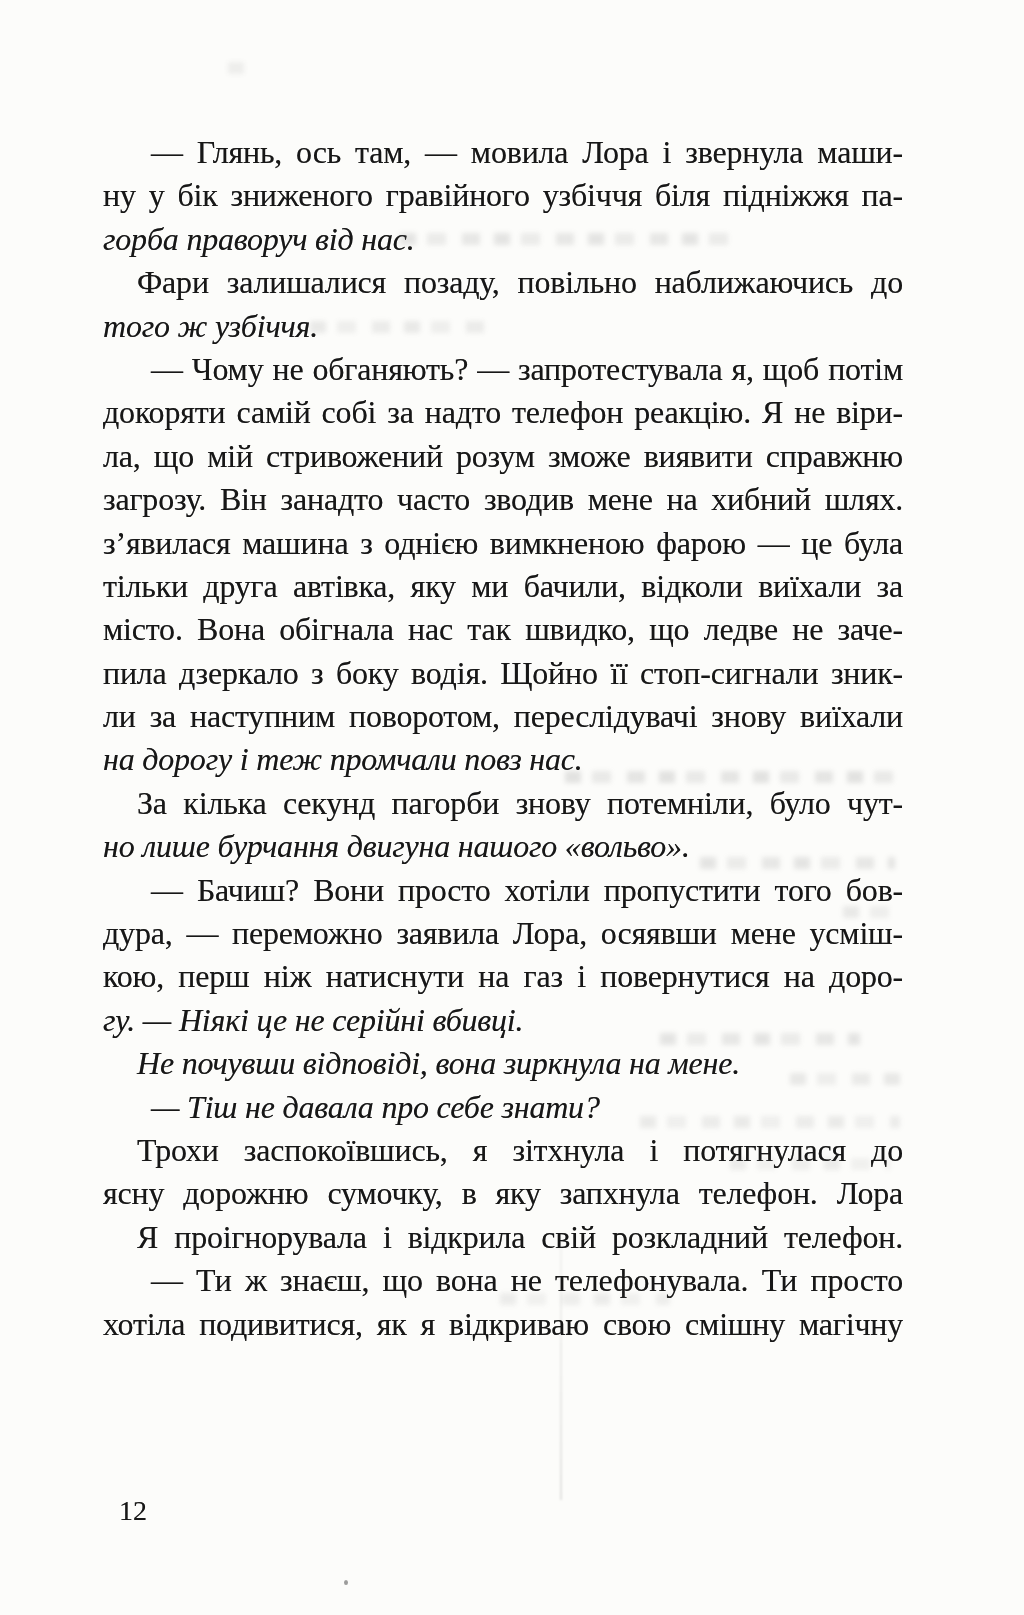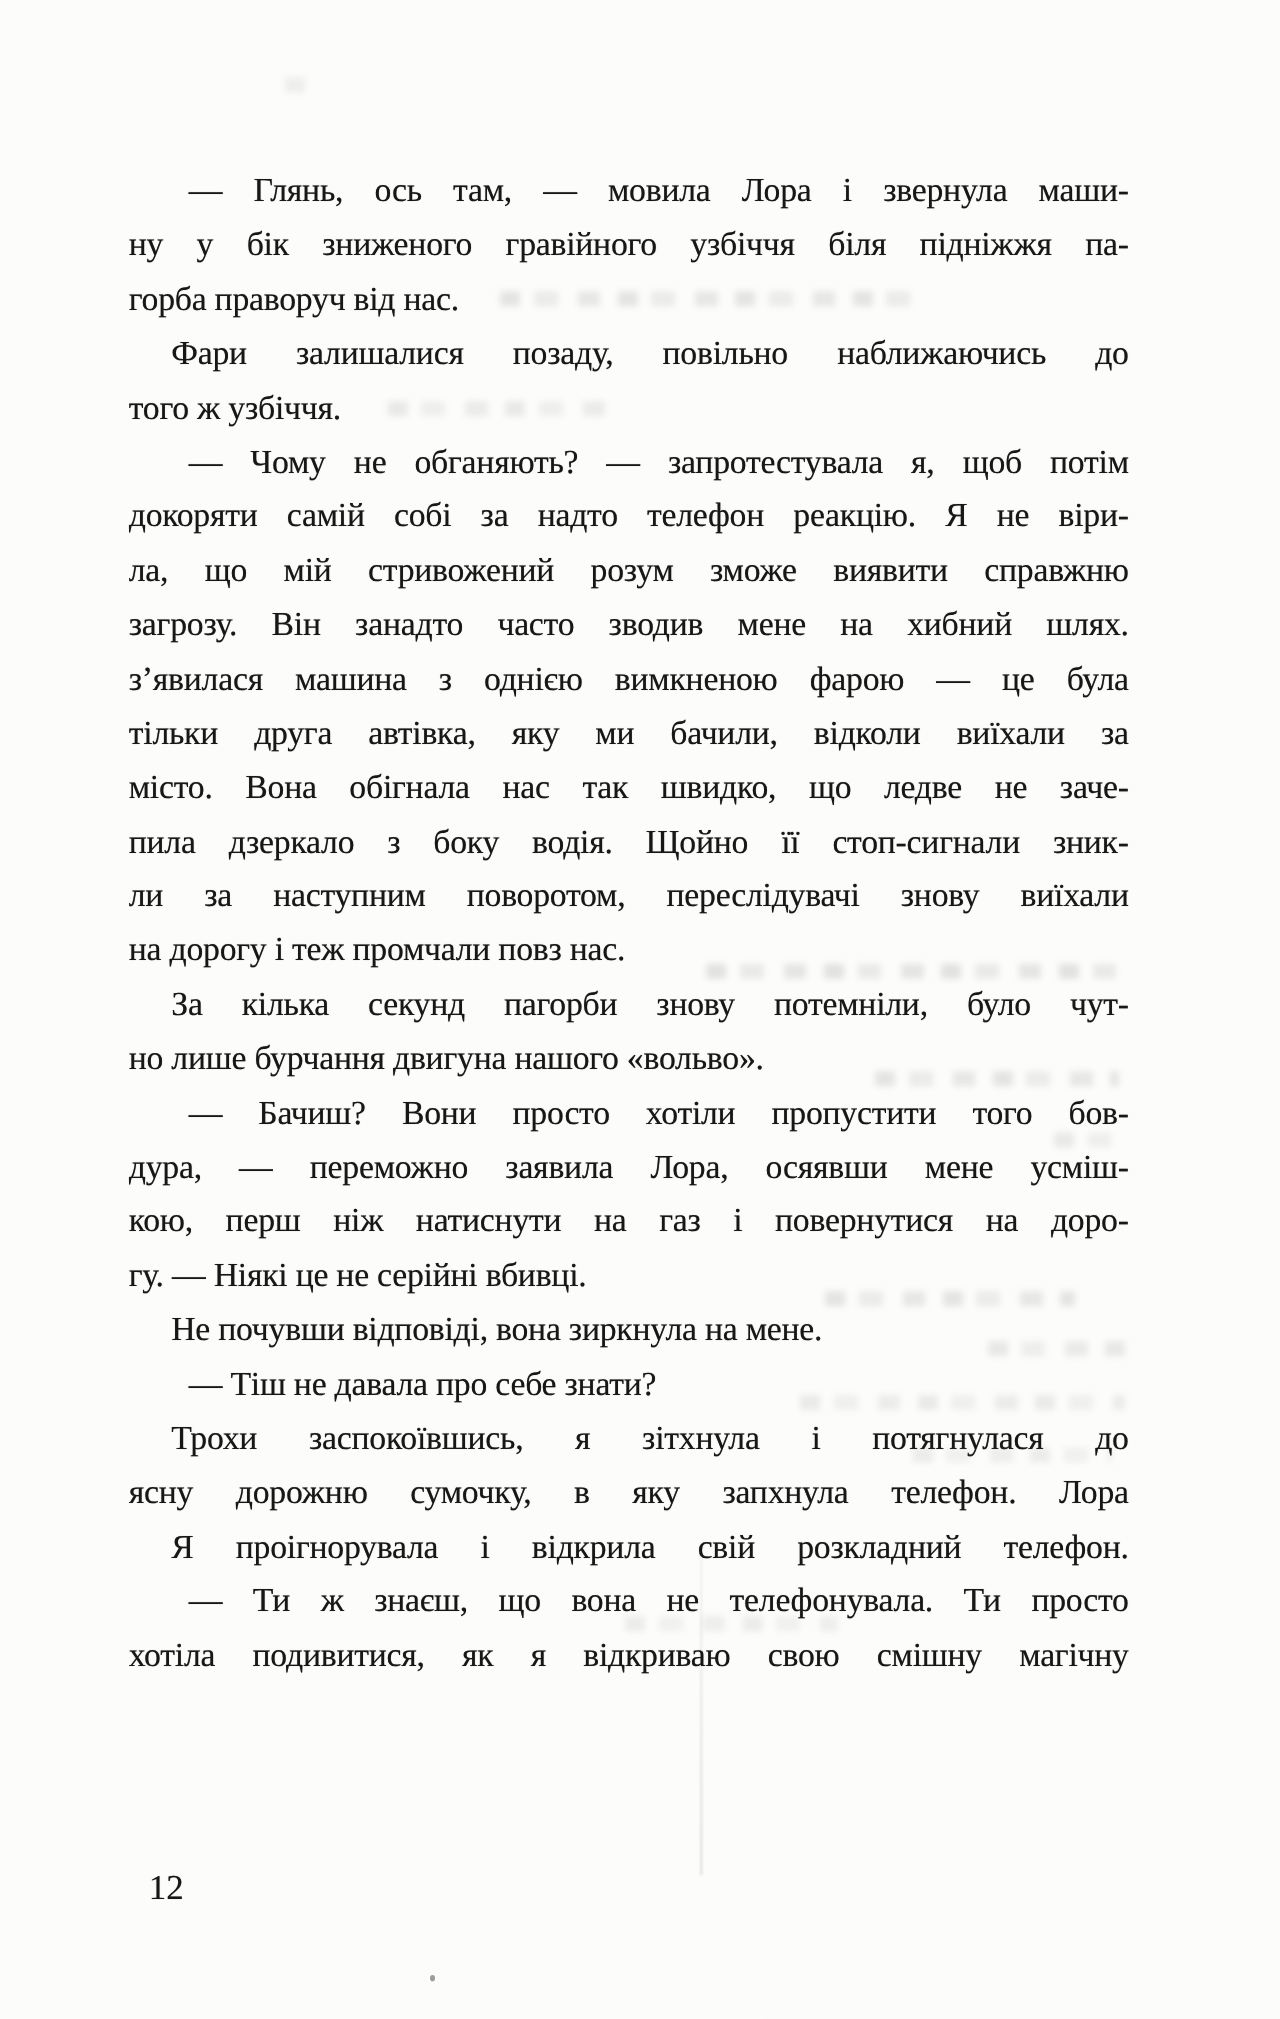--- a/index.html
+++ b/index.html
@@ -13,29 +13,29 @@
   }
   .text-block{
     position:absolute;
     left:103px;top:131px;
     width:800px;
   }
   .para{margin:0;padding:0;}
   .line{
     height:43.4px;
     line-height:43.4px;
-    font-size:27px;
+    font-size:32px;
     letter-spacing:-0.2px;
     text-align:justify;
     text-align-last:justify;
     white-space:normal;
     overflow:hidden;
     text-shadow:0 0 0.6px rgba(20,20,20,0.55);
   }
-  .line.end{text-align-last:left;}
+  .line.end{text-align-last:left;font-style:italic;}
   .line.first-dialogue{text-indent:48px;}
   .line.first-narr{text-indent:34px;}
   .page-number{
     position:absolute;
     left:119px;top:1489px;
     font-size:28px;
     line-height:43px;
     text-shadow:0 0 0.6px rgba(20,20,20,0.5);
   }
   

